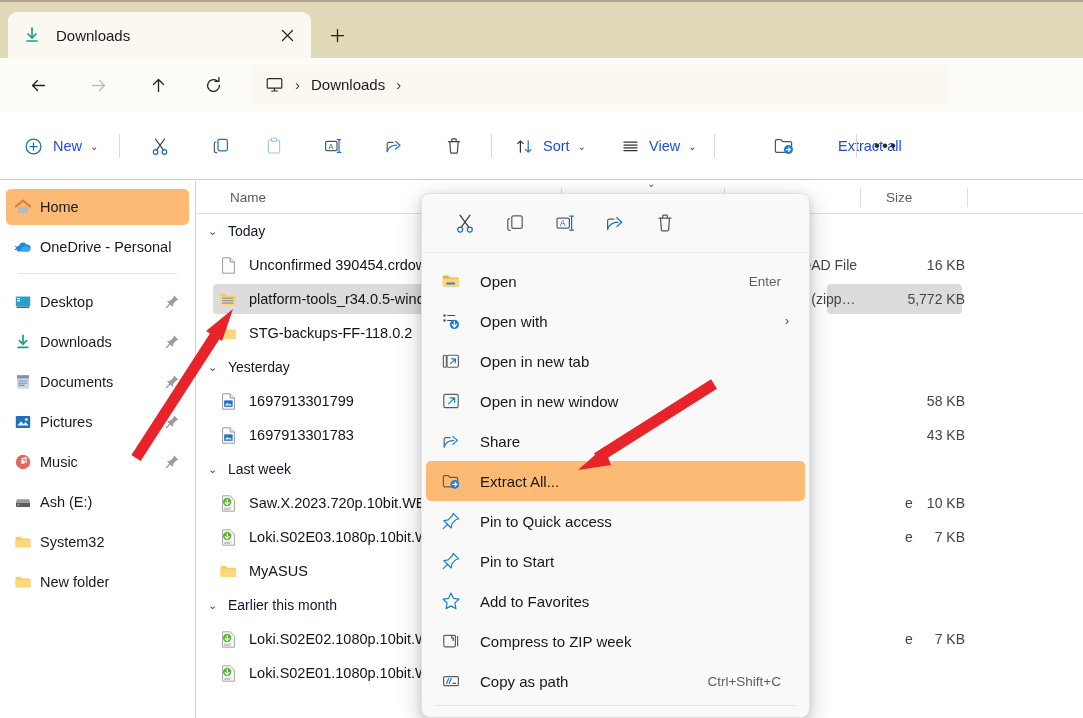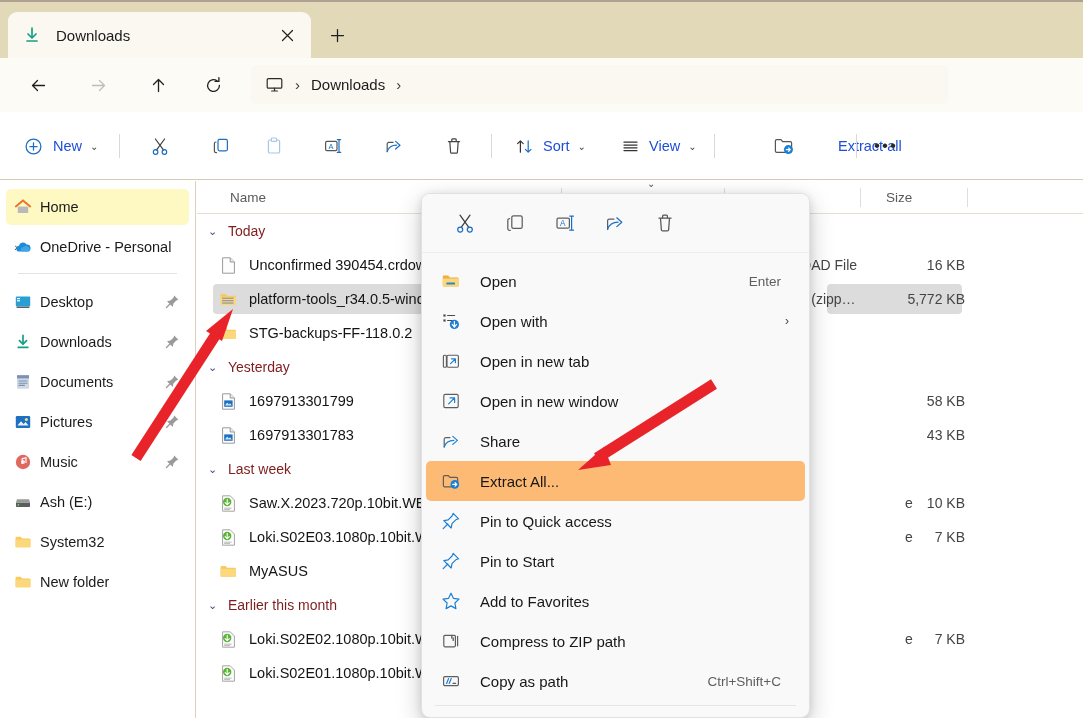--- a/index.html
+++ b/index.html
@@ -111,21 +111,21 @@
     border-right: 1px solid #d9d2c1;
     padding-top: 8px;
   }
   .sb-item {
     position: relative;
     height: 36px; margin: 0 6px 4px 6px;
     display: flex; align-items: center;
     border-radius: 5px;
     padding-left: 34px;
   }
-  .sb-item.sel { background: #fef9c3; }
+  .sb-item.sel { background: #fdba74; }
   .sb-ico {
     position: absolute; left: 8px; top: 50%;
     transform: translateY(-50%);
     width: 18px; height: 18px;
   }
   .sb-expand {
     position: absolute; left: -14px; top: 50%;
     transform: translateY(-50%);
     width: 16px; height: 16px;
     display: flex; align-items: center; justify-content: center;
@@ -173,21 +173,21 @@
     font-size: 10px; color: #555;
   }
   .grouphdr {
     height: 34px; display: flex; align-items: center;
     padding-left: 11px;
   }
   .group-chev {
     width: 16px; font-size: 11px; color: #3d4c7c;
     display: flex; align-items: center;
   }
-  .group-lbl { font-size: 14px; color: #7f1d1d; margin-left: 4px; }
+  .group-lbl { font-size: 14px; color: #0f172a; margin-left: 4px; }
   .frow {
     position: relative;
     height: 34px; display: flex; align-items: center;
   }
   .frow.sel-row .fname-box { background: #dcdcdc; }
   .fname-box {
     position: absolute; left: 16px; top: 2px;
     height: 30px;
     display: flex; align-items: center;
     border-radius: 4px;
@@ -895,21 +895,21 @@
     </div>
 
     <div class="ctx-item">
       <span class="ctx-ico">
         <svg width="20" height="20" viewBox="0 0 20 20">
           <path d="M2.8 5.6 A1.2 1.2 0 0 1 4 4.4 L13.2 4.4 A1.2 1.2 0 0 1 14.4 5.6 L14.4 14.6 A1.2 1.2 0 0 1 13.2 15.8 L4 15.8 A1.2 1.2 0 0 1 2.8 14.6 Z" stroke="#5e5e5e" stroke-width="1.2" fill="none" stroke-linejoin="round"></path>
           <path d="M16.6 5.4 L16.6 14.8" stroke="#5e5e5e" stroke-width="1.2" stroke-linecap="round"></path>
           <path d="M10.8 4.6 L10.8 7 M12.2 7 L12.2 9.4" stroke="#5e5e5e" stroke-width="1.3" stroke-linecap="round"></path>
         </svg>
       </span>
-      <span class="ctx-lbl">Compress to ZIP path</span>
+      <span class="ctx-lbl">Compress to ZIP week</span>
     </div>
 
     <div class="ctx-item">
       <span class="ctx-ico">
         <svg width="20" height="20" viewBox="0 0 20 20">
           <rect x="2.6" y="5.6" width="14.8" height="9" rx="1.3" stroke="#5e5e5e" stroke-width="1.2" fill="none"></rect>
           <path d="M5.6 12.4 L7.6 7.6 M8.2 12.4 L10.2 7.6" stroke="#1b7fd4" stroke-width="1.2" stroke-linecap="round"></path>
           <path d="M12 12.4 L14.6 12.4" stroke="#5e5e5e" stroke-width="1.2" stroke-linecap="round"></path>
         </svg>
       </span>

